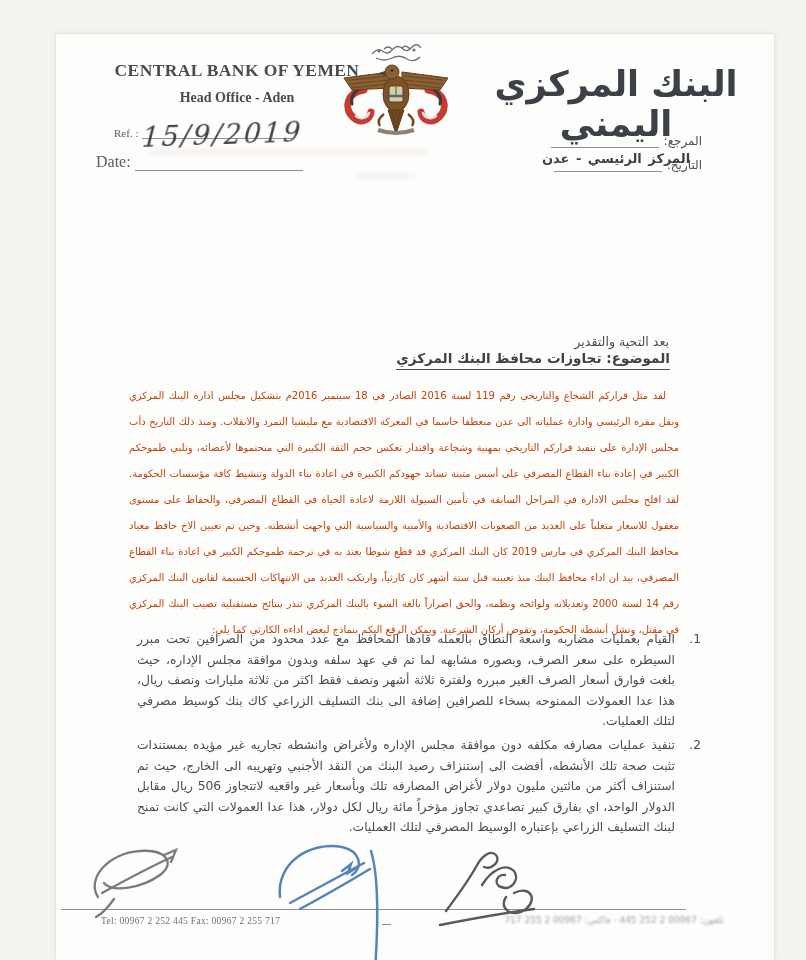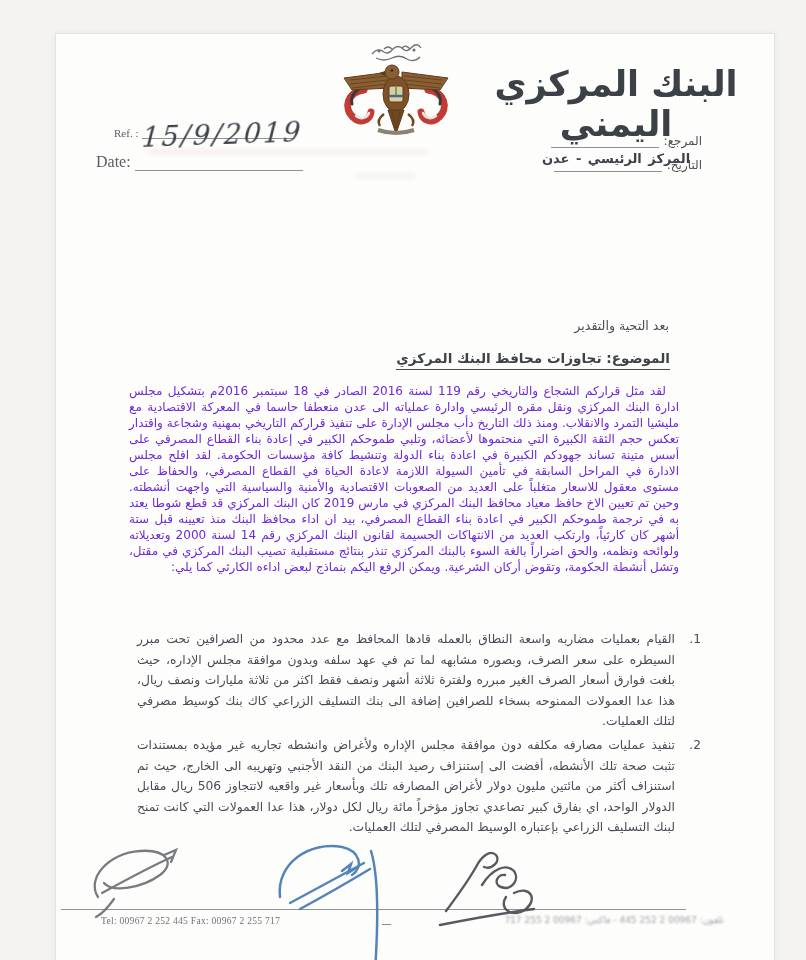--- a/index.html
+++ b/index.html
@@ -35,25 +35,25 @@
   .ar-org{font-size:35px;font-weight:bold;filter:blur(.15px);}
   .ar-office{font-size:13px;font-weight:bold;margin-top:7px;word-spacing:2px;}
   .ar-ref-row{right:72px;top:100px;direction:rtl;font-size:12px;color:#4c5056;}
   .ar-date-row{right:72px;top:124px;direction:rtl;font-size:12px;color:#4c5056;}
   .hline-ar{display:inline-block;border-bottom:1px solid #8d9095;height:10px;vertical-align:bottom;margin-right:5px;}
 
   
   .salutation{right:83px;top:210px;direction:rtl;text-align:right;
     font-weight:bold;font-size:13.8px;line-height:35px;color:#3e434a;}
   .salutation .line2{padding-right:46px;}
-  .greeting{right:105px;top:284px;direction:rtl;font-size:12.6px;color:#4a4f57;}
+  .greeting{right:105px;top:300px;direction:rtl;font-size:12.6px;color:#4a4f57;}
   .subject{right:104px;top:316px;direction:rtl;font-weight:bold;font-size:13.6px;color:#3e434a;
     border-bottom:1.4px solid #464b52;padding-bottom:3px;}
   .para1{left:73px;width:550px;top:349px;direction:rtl;text-align:justify;
-    font-size:12px;line-height:16px;color:#6d28d9;text-indent:13px;}
+    font-size:10px;line-height:26px;color:#c2410c;text-indent:13px;}
   .items{left:73px;width:572px;top:595px;direction:rtl;color:#474c55;}
   .item{display:flex;direction:rtl;font-size:12.3px;line-height:20.6px;margin-bottom:3px;}
   .item-num{flex:none;width:21px;text-align:right;}
   .item-text{flex:1;text-align:justify;margin-right:5px;margin-left:8px;}
 
   
   .footer-line{left:5px;top:875px;width:625px;border-top:1.5px solid #8f9296;height:0;}
   .footer-en{left:45px;top:882px;font-family:"Liberation Serif",serif;font-size:9.5px;color:#6d7176;
     filter:blur(.3px);letter-spacing:.3px;}
   .footer-ar{left:438px;top:881px;width:230px;direction:rtl;font-size:9px;color:#7b7e83;
@@ -69,20 +69,24 @@
   svg{display:block;}
 </style>
 </head>
 <body>
 
 <div class="page">
 
   <div class="abs smudge"></div>
   <div class="abs smudge2"></div>
 
+  <div class="abs en-header">
+    <div class="en-org">CENTRAL BANK OF YEMEN</div>
+    <div class="en-office">Head Office - Aden</div>
+  </div>
   <div class="abs ref-row">
     <span>Ref. :</span><span class="hline" style="width:152px"></span>
   </div>
   <div class="abs date-row">
     <span>Date:</span><span class="hline" style="width:168px"></span>
   </div>
   <div class="abs handwritten">15/9/2019</div>
 
   <div class="abs" style="left:270px;top:8px;width:140px;height:102px">
     <svg width="140" height="102" viewBox="0 0 140 102">

